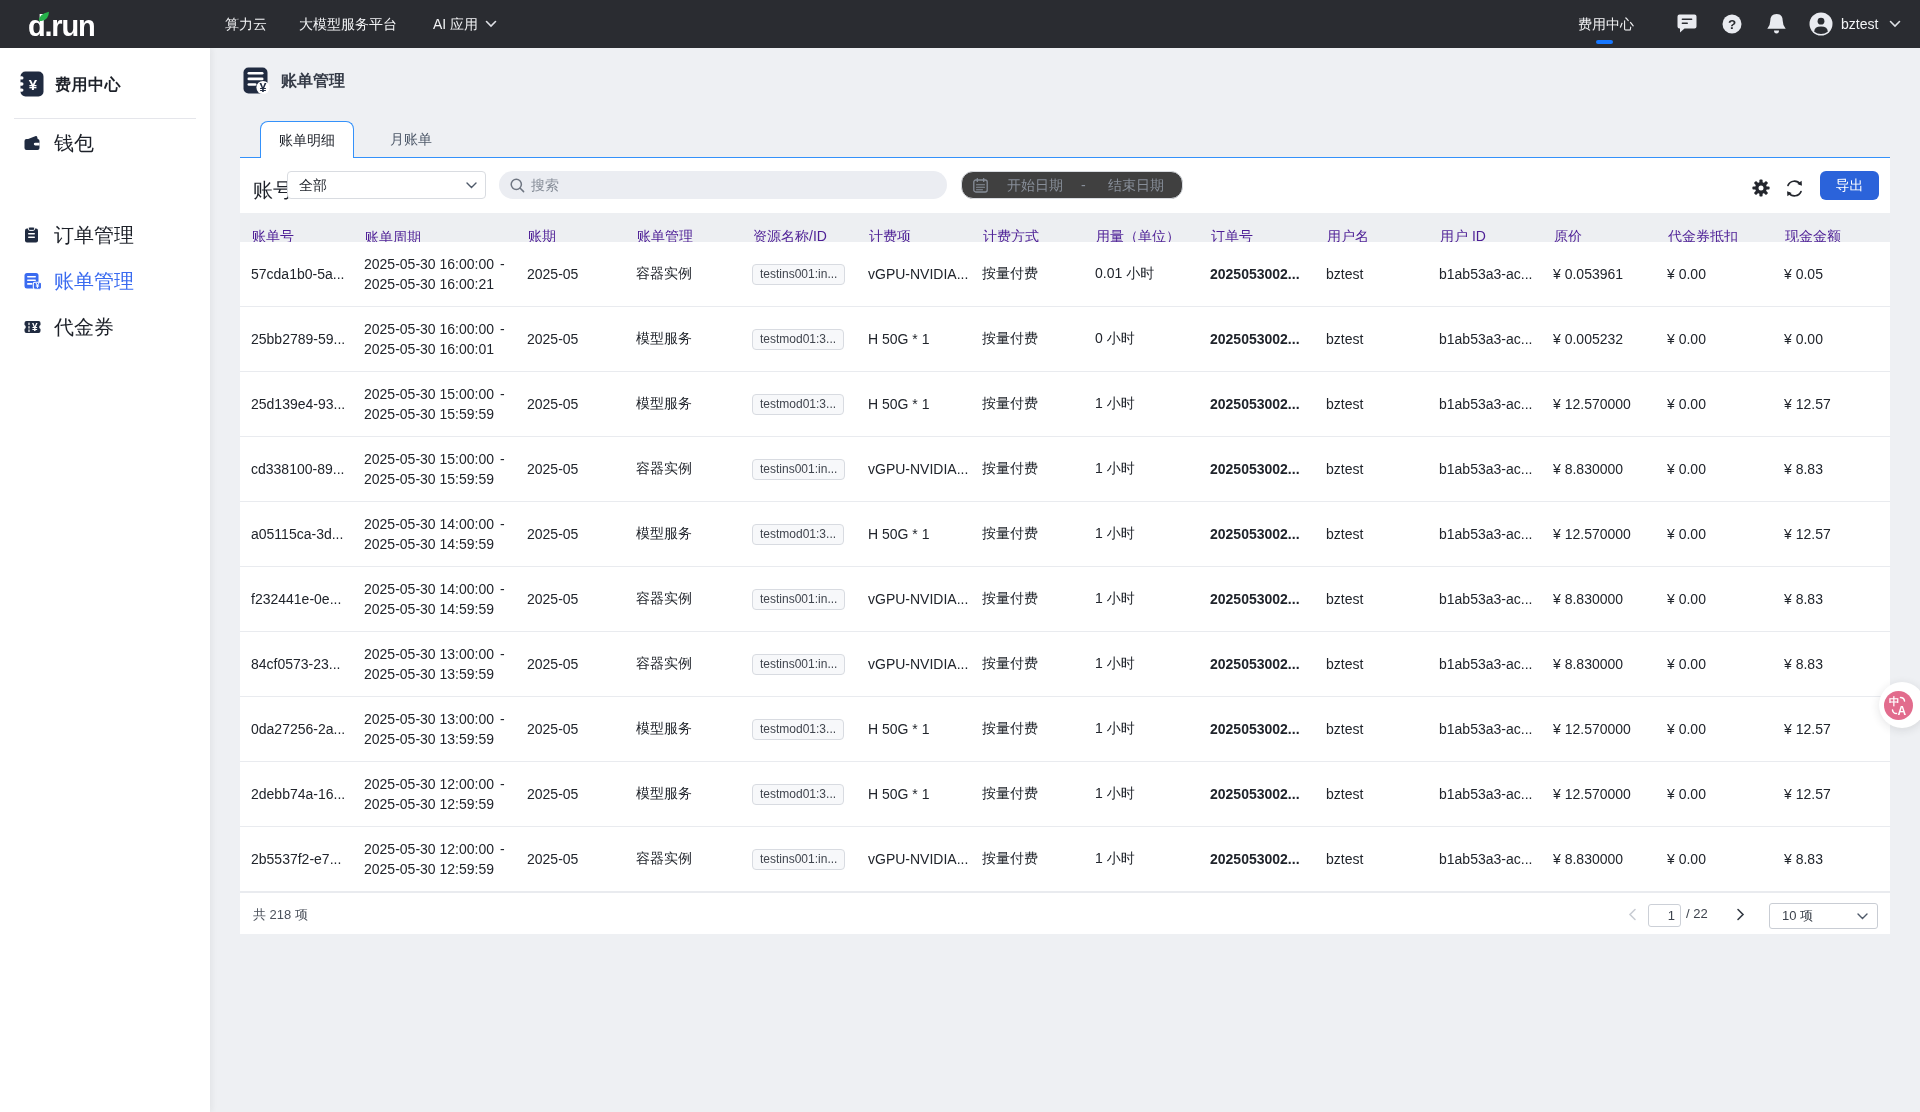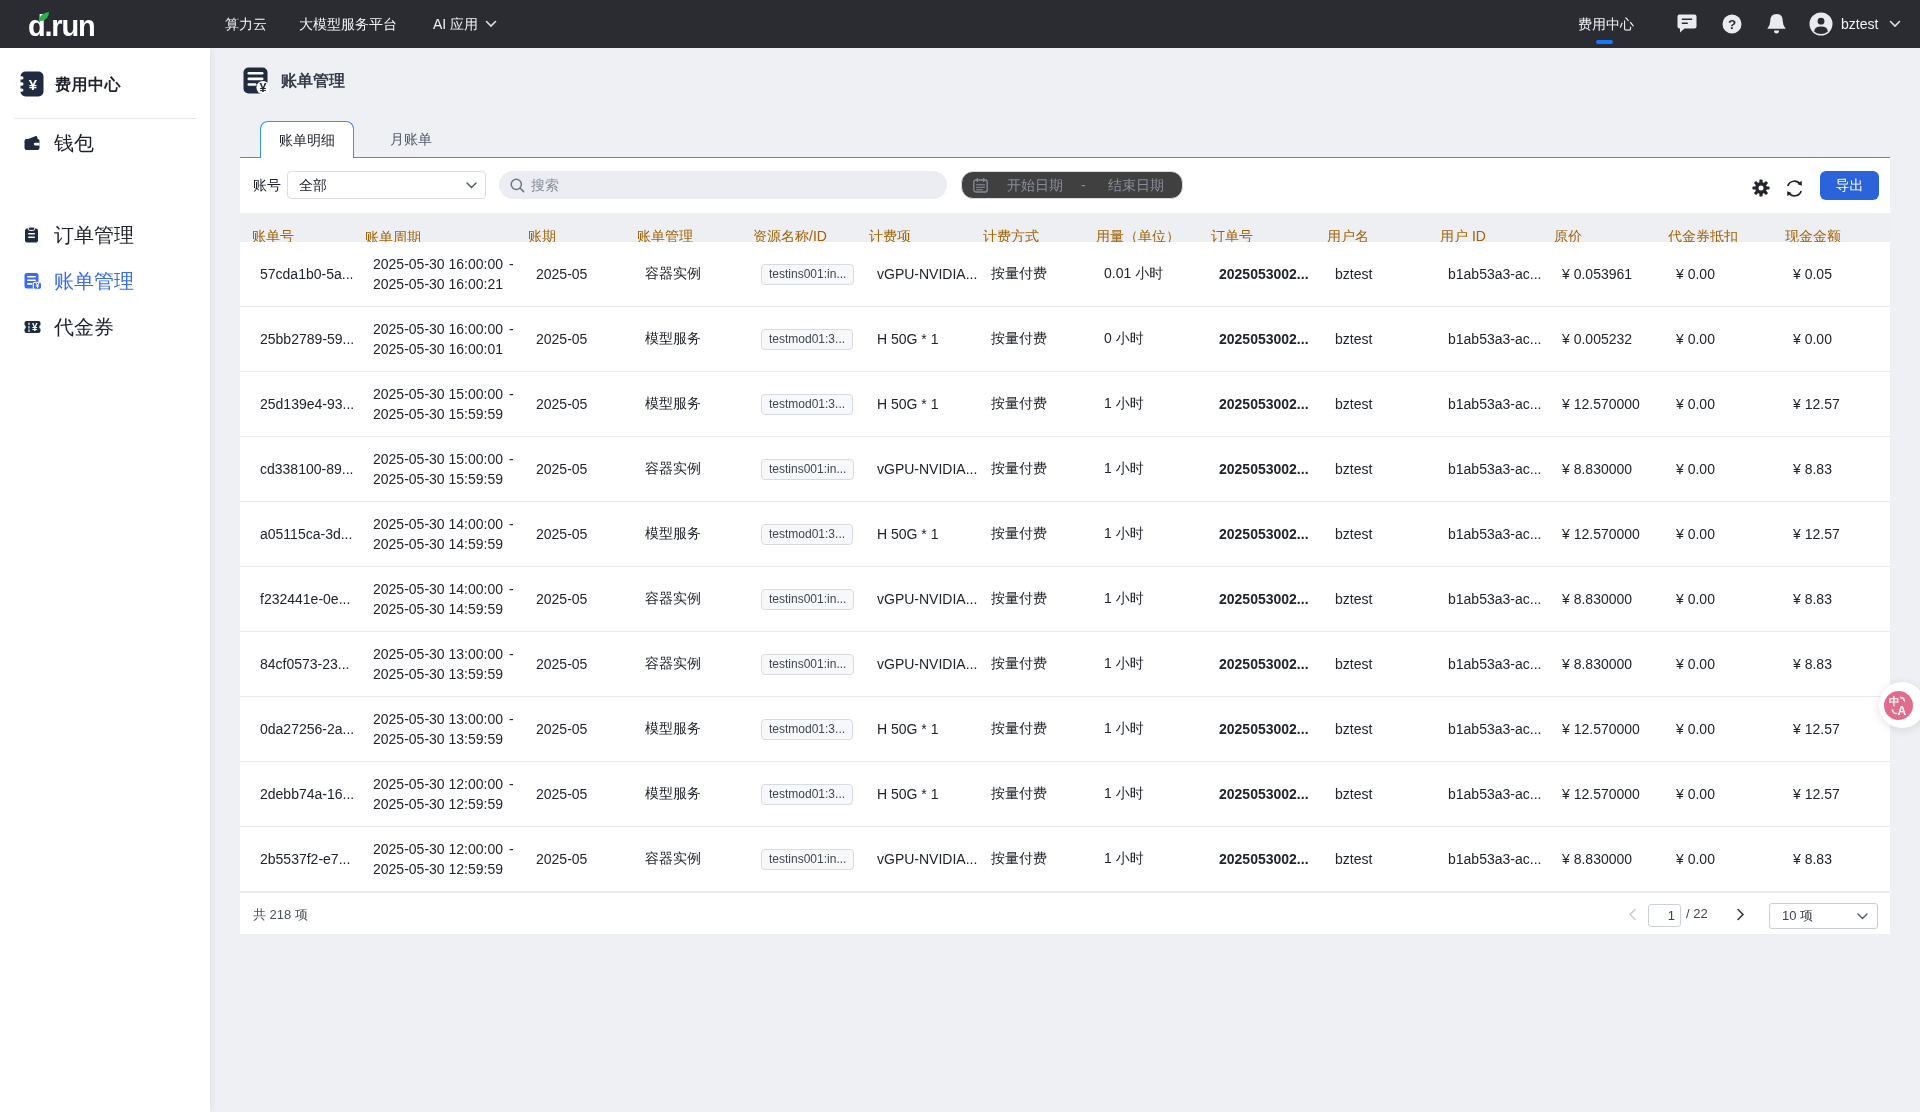--- a/index.html
+++ b/index.html
@@ -24,31 +24,31 @@
 .page{position:absolute;left:210px;top:48px;width:1710px;height:1064px}
 .pgtitle{position:absolute;left:71px;top:23px;font-size:16px;font-weight:700;color:#353b47}
 .pgicon{position:absolute;left:33px;top:19px}
 
 .tab-on{position:absolute;left:50px;top:73px;width:94px;height:37px;background:#fff;border:1px solid #3491fa;border-bottom:none;border-radius:8px 8px 0 0;text-align:center;line-height:36px;font-weight:400;font-size:14px;color:#1d2129;z-index:3}
 .tab-off{position:absolute;left:180px;top:73px;width:60px;white-space:nowrap;height:37px;line-height:36px;font-size:14px;color:#4e5969;z-index:1}
 .blueline{position:absolute;left:30px;top:109px;width:1650px;height:1px;background:#3491fa;z-index:2}
 
 .panel{position:absolute;left:30px;top:110px;width:1650px;height:776px;background:#fff}
 
-.f-label{position:absolute;left:13px;top:19px;font-size:14px;color:#1d2129}
+.f-label{position:absolute;left:13px;top:19px;font-size:20px;color:#1d2129}
 .f-select{position:absolute;left:47px;top:13px;width:199px;height:28px;border:1px solid #d9dce1;border-radius:4px;background:#fff;line-height:26px;padding-left:11px;color:#1d2129}
 .f-select svg,.f-date svg{position:absolute}
 .f-search{position:absolute;left:259px;top:13px;width:448px;height:28px;border-radius:14px;background:#ebedf2;line-height:28px;padding-left:32px;color:#878e99}
 .f-date{position:absolute;left:721px;top:13px;width:222px;height:28px;border:1px solid #d9dce1;border-radius:12px;background:#404040;line-height:26px;color:#878e99}
 .f-date span{position:absolute;top:0}
 .ibtn{position:absolute;top:21px}
 .export{position:absolute;left:1580px;top:13px;width:59px;height:29px;border-radius:6px;background:#2b63da;color:#fff;text-align:center;line-height:29px;font-size:14px}
 
-.thead{position:absolute;left:0;top:55px;width:1650px;height:47px;background:#edeff2;display:flex;align-items:center;color:#a16207;padding-left:12px}
-.trow{position:absolute;left:0;width:1650px;height:65px;display:flex;align-items:center;border-bottom:1px solid #e9ebef;padding-left:20px;background:#fff}
+.thead{position:absolute;left:0;top:55px;width:1650px;height:47px;background:#edeff2;display:flex;align-items:center;color:#4c1d95;padding-left:12px}
+.trow{position:absolute;left:0;width:1650px;height:65px;display:flex;align-items:center;border-bottom:1px solid #e9ebef;padding-left:11px;background:#fff}
 .c1{width:113px}.c2{width:163px;line-height:20px}.c3{width:109px}.c4{width:116px}.c5{width:116px}.c6{width:114px}.c7{width:113px}.c8{width:115px}.c9{width:116px}.c10{width:113px}.c11{width:114px}.c12{width:114px}.c13{width:117px}.c14{width:93px}
 .c2 .dash{display:inline-block;margin-left:6px}
 .tag{display:inline-block;max-width:96px;border:1px solid #d8dbe1;background:#f7f8fa;border-radius:4px;font-size:12px;color:#40454e;padding:2px 7px;line-height:15px;white-space:nowrap}
 .bold{font-weight:700}
 
 .pager{position:absolute;left:0;top:734px;width:1650px;height:42px;border-top:1px solid #e9ebef;background:#fff}
 .pager .total{position:absolute;left:13px;top:13px;color:#4c525c;font-size:13px}
 .pg-input{position:absolute;left:1408px;top:11px;width:33px;height:23px;border:1px solid #ccd0d7;border-radius:3px;text-align:right;line-height:21px;padding-right:5px;color:#3c424c;font-size:13px}
 .pg-slash{position:absolute;left:1446px;top:13px;color:#3c424c;font-size:13px}
 .pg-select{position:absolute;left:1529px;top:10px;width:109px;height:26px;border:1px solid #c9cdd4;border-radius:3px;line-height:24px;padding-left:12px;color:#3c424c;font-size:13px}

